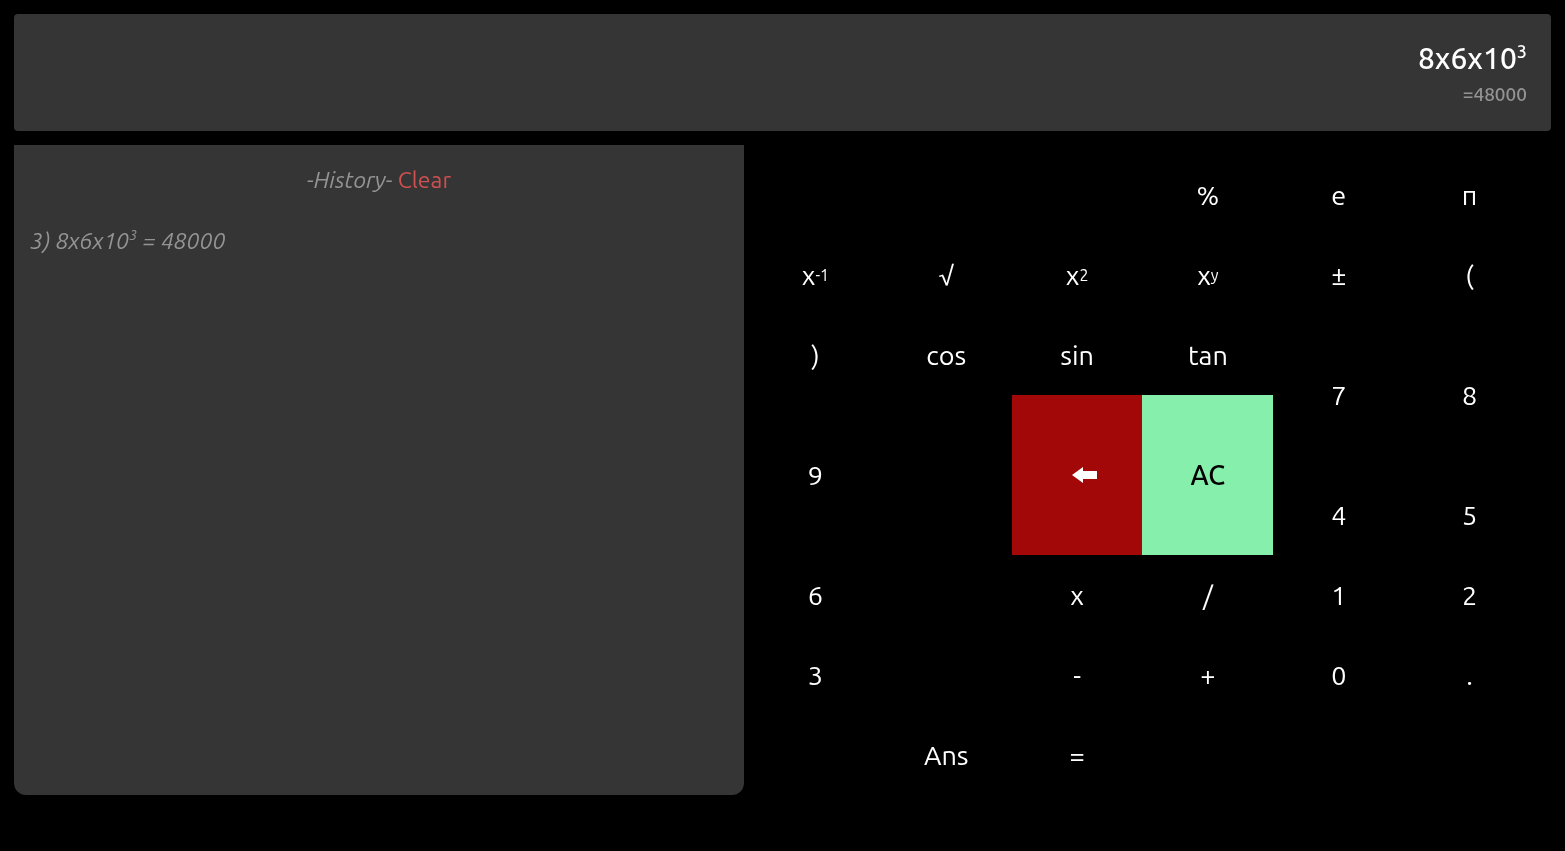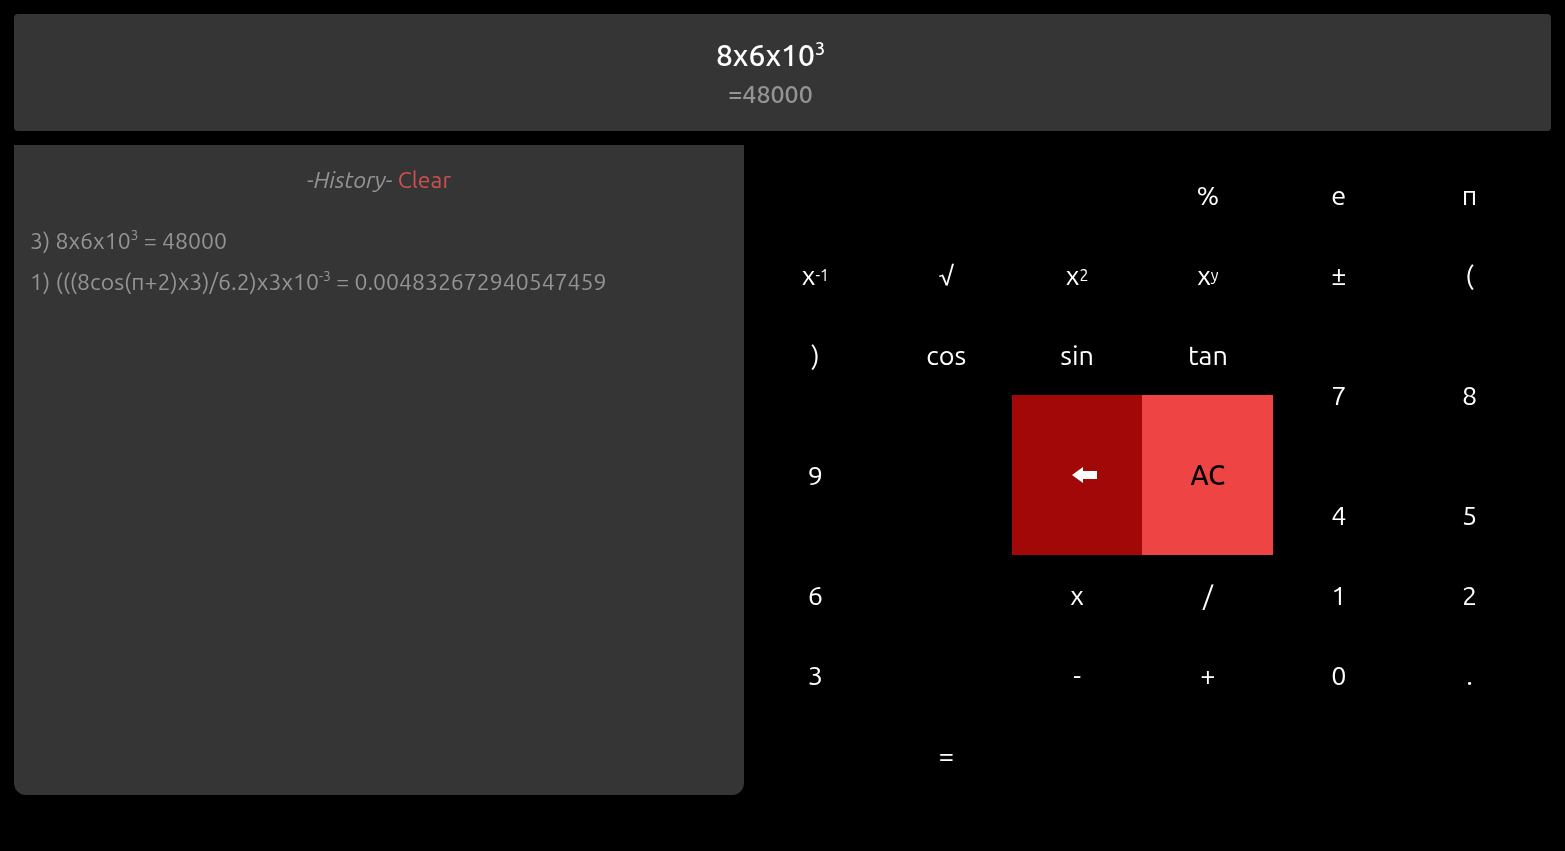--- a/index.html
+++ b/index.html
@@ -15,36 +15,36 @@
       overflow: hidden;
     }
     .display {
       margin: 14px;
       background: #353535;
       border-radius: 4px;
       height: 117px;
       display: flex;
       flex-direction: column;
       justify-content: center;
-      align-items: center;
+      align-items: flex-end;
       padding-right: 24px;
       gap: 8px;
     }
     .expression {
       color: #fff;
       font-size: 30px;
       font-weight: 500;
     }
     .expression sup {
       font-size: 18px;
       vertical-align: super;
     }
     .result {
       color: #949494;
-      font-size: 25px;
+      font-size: 19px;
       font-weight: 500;
     }
     .lower {
       display: flex;
       height: 650px;
     }
     .history-panel {
       margin-left: 14px;
       width: 730px;
       background: #353535;
@@ -62,20 +62,21 @@
     }
     .clear-link {
       color: #d05050;
       cursor: pointer;
     }
     .history-items {
       color: #949494;
       font-size: 23px;
       line-height: 1.8;
       padding-left: 8px;
+      font-style: italic;
     }
     .history-items sup {
       font-size: 14px;
       vertical-align: super;
     }
     .keypad {
       flex: 1;
       display: grid;
       grid-template-columns: repeat(6, 1fr);
       grid-template-rows: repeat(8, 1fr);
@@ -97,21 +98,21 @@
       font-size: 16px;
       vertical-align: super;
     }
     .key.tall {
       grid-row: span 2;
     }
     .key.backspace {
       background: #a20808;
     }
     .key.ac {
-      background: #ef4444;
+      background: #86efac;
       color: #000;
       font-weight: 500;
     }
     .empty {
       background: #000;
     }
     .arrow-left {
       width: 0;
       height: 0;
       border-top: 8px solid transparent;
@@ -140,23 +141,20 @@
 
 <div class="lower">
   <div class="history-panel">
     <div class="history-header">
       <span class="history-title">-History-</span>
       <span class="clear-link">Clear</span>
     </div>
     <div class="history-items">
       <div>
         <span>3) 8x6x10</span><sup>3</sup><span> = 48000</span>
-      </div>
-      <div>
-        <span>1) (((8cos(π+2)x3)/6.2)x3x10</span><sup>-3</sup><span> = 0.004832672940547459</span>
       </div>
     </div>
   </div>
 
   <div class="keypad">
 
     <div class="empty"></div>
     <div class="empty"></div>
     <div class="empty"></div>
     <button class="key">%</button>
@@ -207,15 +205,16 @@
     <button class="key">1</button>
     <button class="key">2</button>
     <button class="key">3</button>
     <div class="empty"></div>
     <button class="key">-</button>
     <button class="key">+</button>
 
     <button class="key">0</button>
     <button class="key">.</button>
     <div class="empty"></div>
+    <button class="key">Ans</button>
     <button class="key">=</button>
   </div>
 </div>
 
 </body></html>

